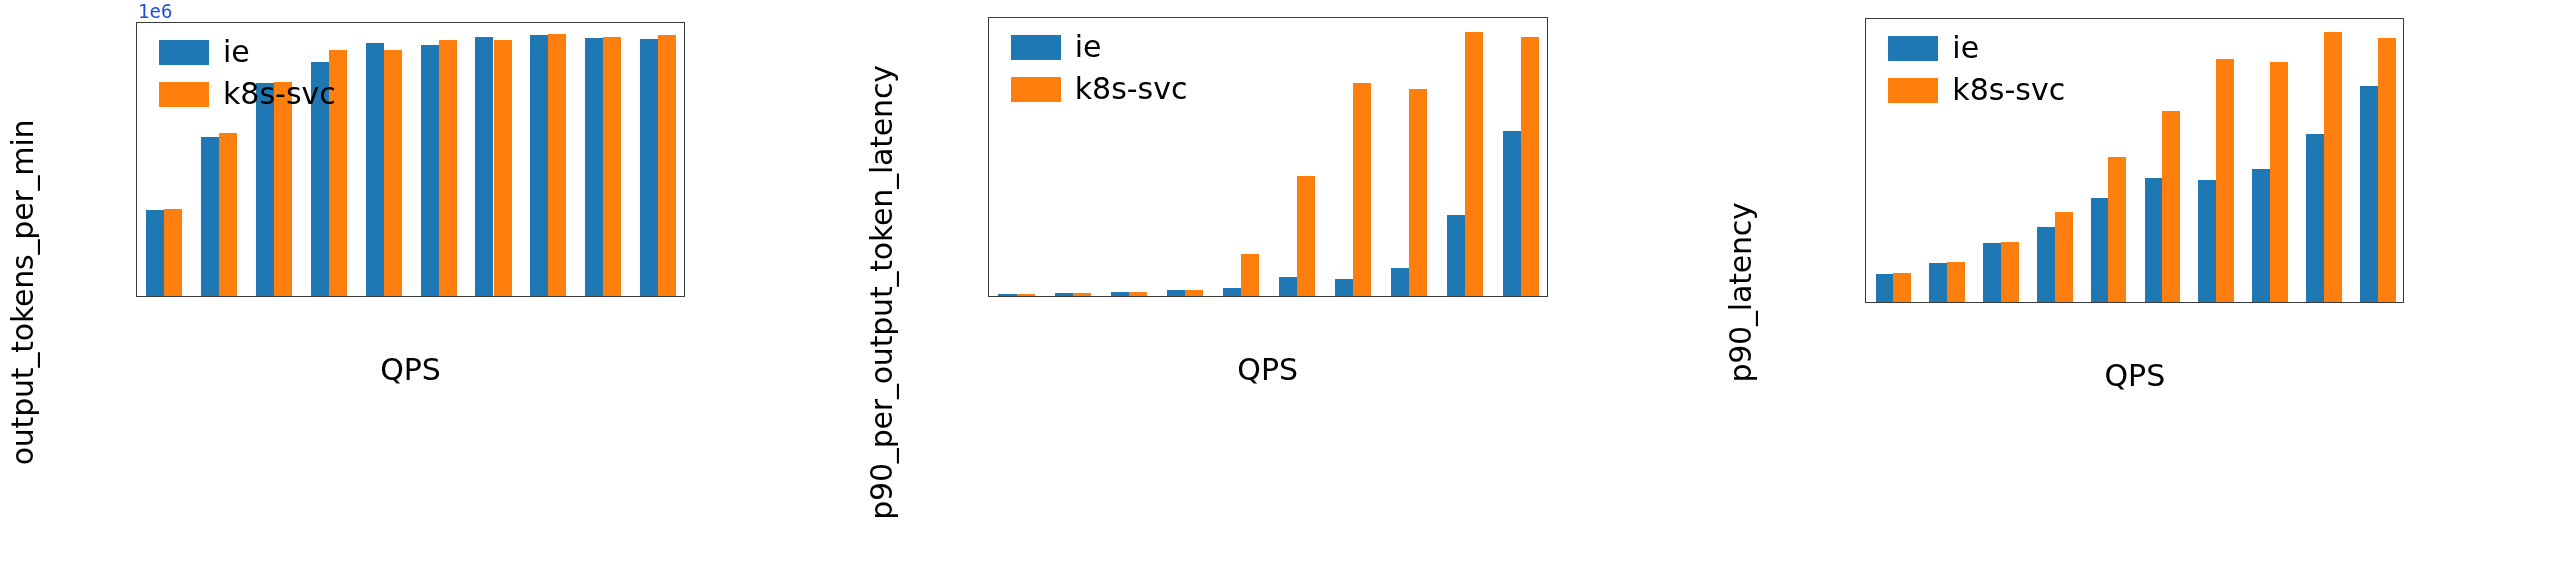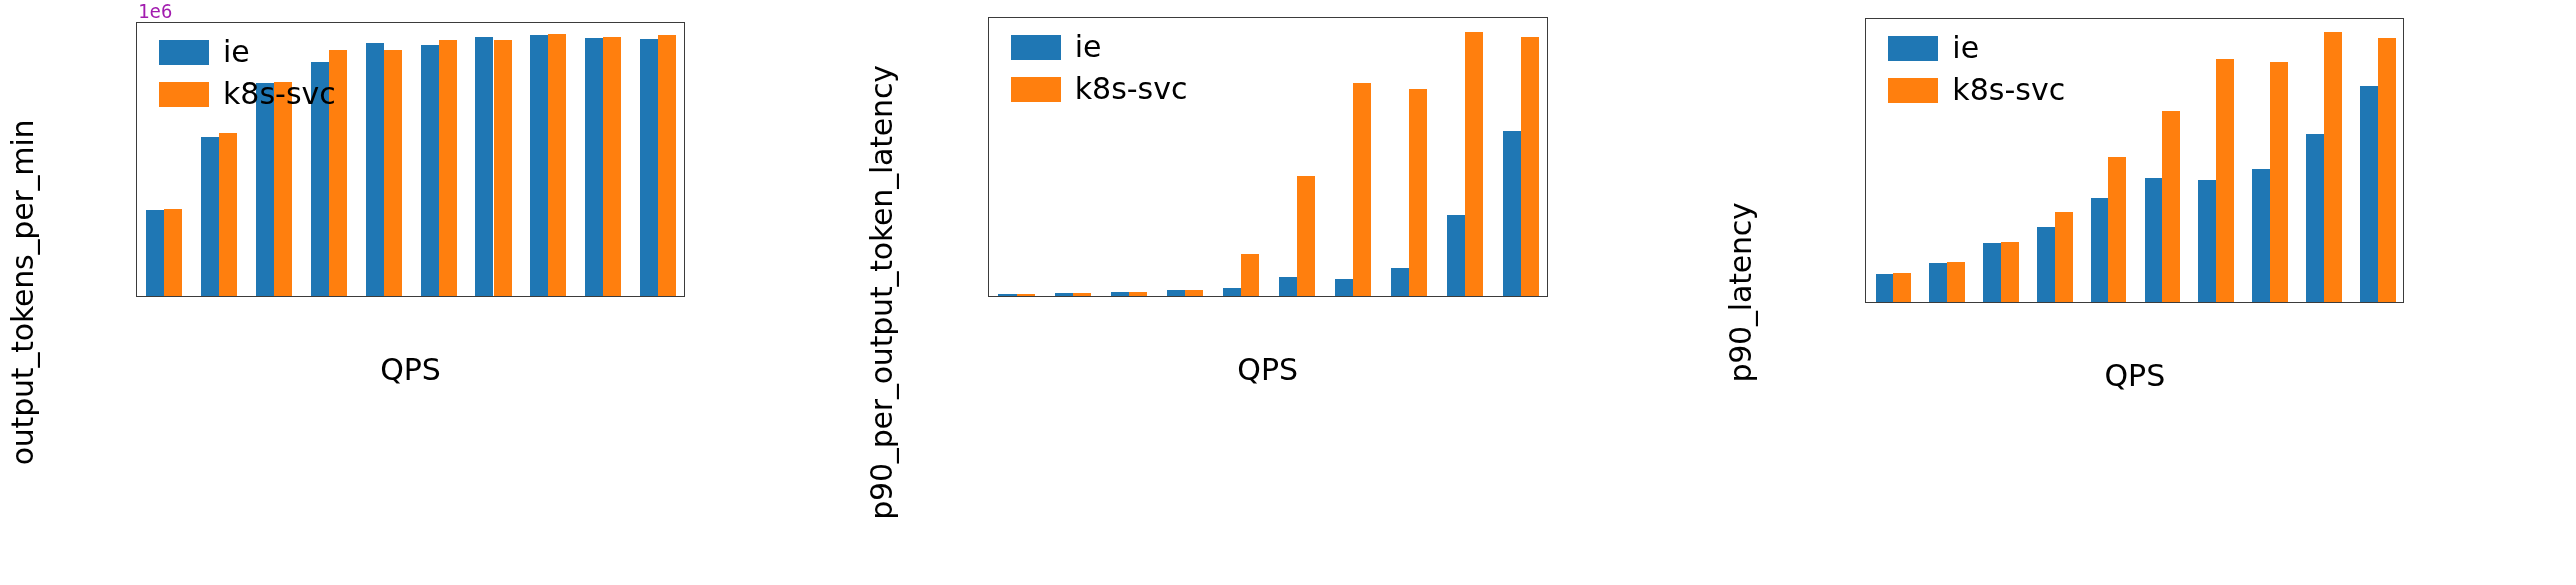--- a/index.html
+++ b/index.html
@@ -50,21 +50,21 @@
   .plotwrap {
     position: absolute;
     top: 0;
     bottom: 0;
     left: 0;
     right: 0;
   }
   .offsettext {
     position: absolute;
     font-size: 19px;
-    color: #a21caf;
+    color: #1d4ed8;
     font-family: "DejaVu Sans Mono", monospace;
   }
   .axes {
     position: absolute;
     box-sizing: border-box;
     border: 1.6px solid #3b3b3b;
     background: #ffffff;
     overflow: hidden;
   }
 

